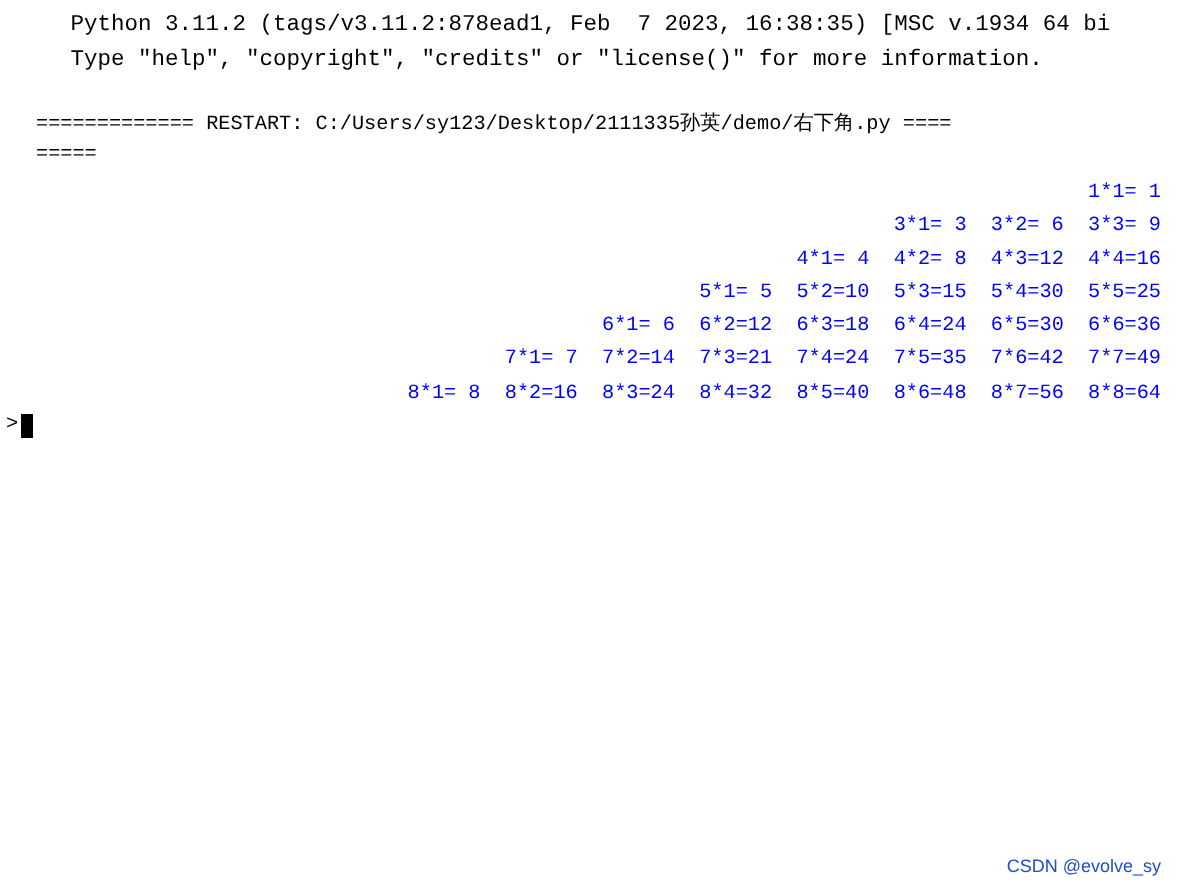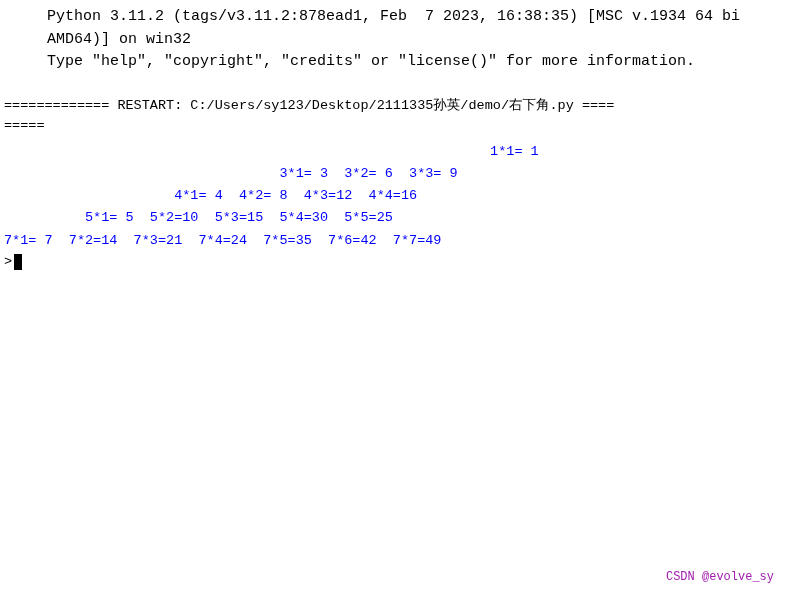--- a/index.html
+++ b/index.html
@@ -23,28 +23,30 @@
       font-size: 15px;
       line-height: 1.5;
       white-space: pre;
       margin-left: 43px;
     }
     .restart-line {
       color: #000000;
       font-size: 13.5px;
       line-height: 1.5;
       white-space: pre;
+      margin-left: 20px;
     }
     .output-area {
       margin-top: 4px;
     }
     .output-line {
       color: #0000ff;
       font-size: 13.5px;
       line-height: 1.65;
+      text-align: right;
       padding-right: 8px;
       white-space: pre;
     }
     .prompt-line {
       display: flex;
       align-items: center;
       margin-top: 2px;
     }
     .prompt-arrow {
       color: #000000;
@@ -55,43 +57,44 @@
       display: inline-block;
       width: 8px;
       height: 16px;
       background: #000000;
       vertical-align: middle;
     }
     .watermark {
       position: absolute;
       bottom: 8px;
       right: 12px;
-      color: #a21caf;
+      color: #1d4ed8;
       font-size: 12px;
-      font-family: Liberation Mono, monospace;
+      font-family: Liberation Sans, sans-serif;
     }
   </style>
 </head>
 <body>
 
 <div class="terminal">
   <div>
     <div class="header-text">Python 3.11.2 (tags/v3.11.2:878ead1, Feb  7 2023, 16:38:35) [MSC v.1934 64 bi</div>
-    <div class="header-text">AMD64)] on win32</div>
     <div class="header-text">Type "help", "copyright", "credits" or "license()" for more information.</div>
     <div class="header-text">&nbsp;</div>
     <div class="restart-line">============= RESTART: C:/Users/sy123/Desktop/2111335孙英/demo/右下角.py ====</div>
     <div class="restart-line">=====</div>
   </div>
   <div class="output-area">
 
   <div class="output-line">                                                            1*1= 1</div>
       <div class="output-line">                                  3*1= 3  3*2= 6  3*3= 9</div>
       <div class="output-line">                     4*1= 4  4*2= 8  4*3=12  4*4=16</div>
       <div class="output-line">          5*1= 5  5*2=10  5*3=15  5*4=30  5*5=25</div>
+      <div class="output-line">     6*1= 6  6*2=12  6*3=18  6*4=24  6*5=30  6*6=36</div>
       <div class="output-line">7*1= 7  7*2=14  7*3=21  7*4=24  7*5=35  7*6=42  7*7=49</div>
+      <div class="output-line">  8*1= 8  8*2=16  8*3=24  8*4=32  8*5=40  8*6=48  8*7=56  8*8=64</div>
     </div>
   <div class="prompt-line">
     <span class="prompt-arrow">&gt;</span>
     <span class="cursor-block"></span>
   </div>
   <div class="watermark">CSDN @evolve_sy</div>
 </div>
 
 </body></html>

